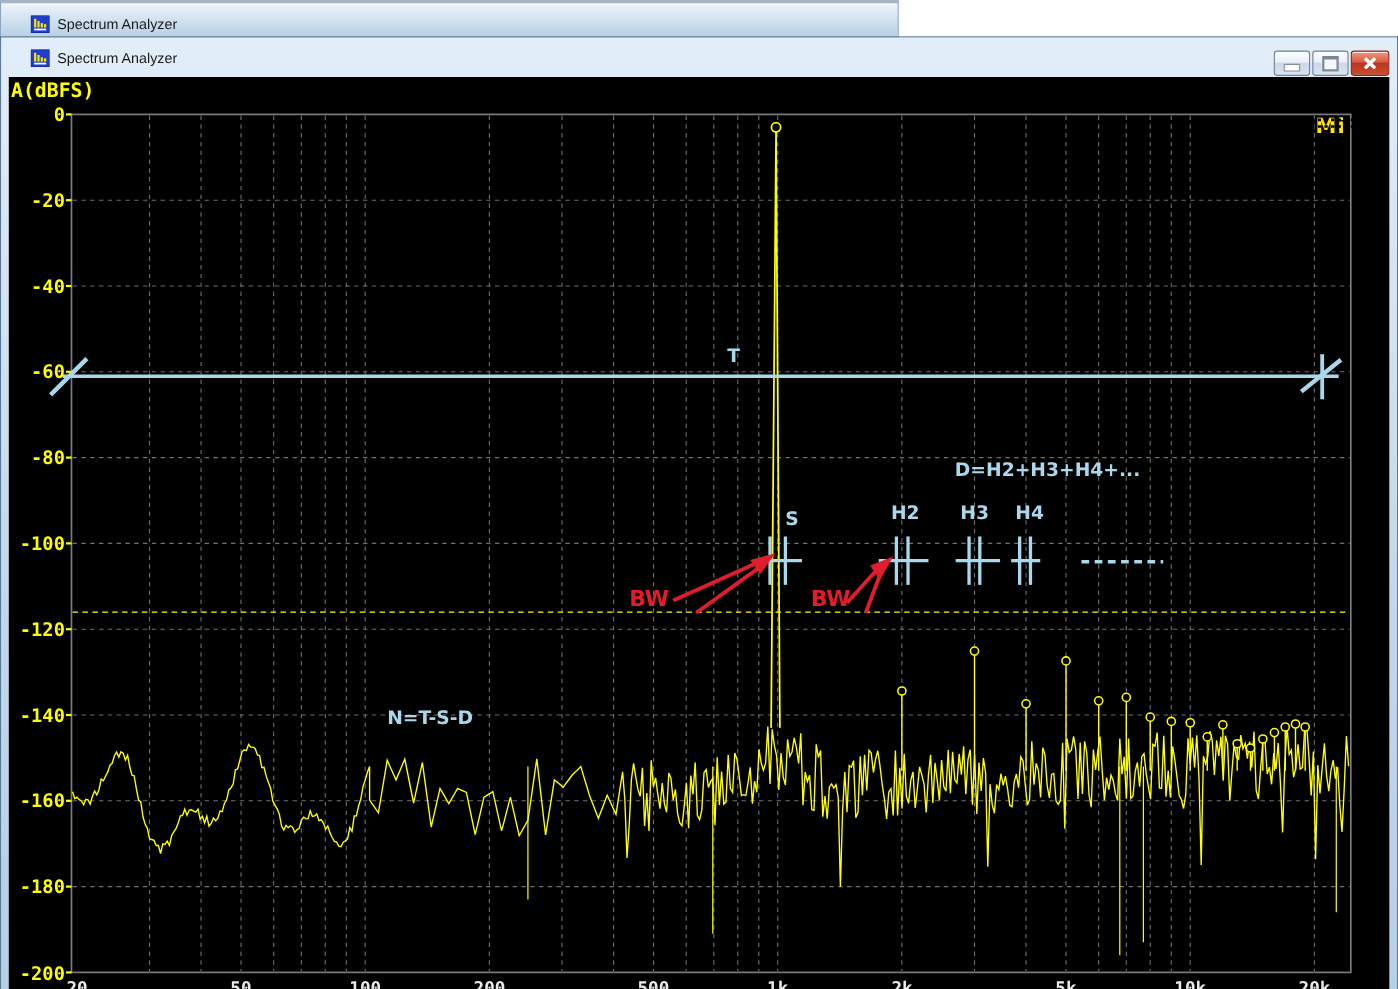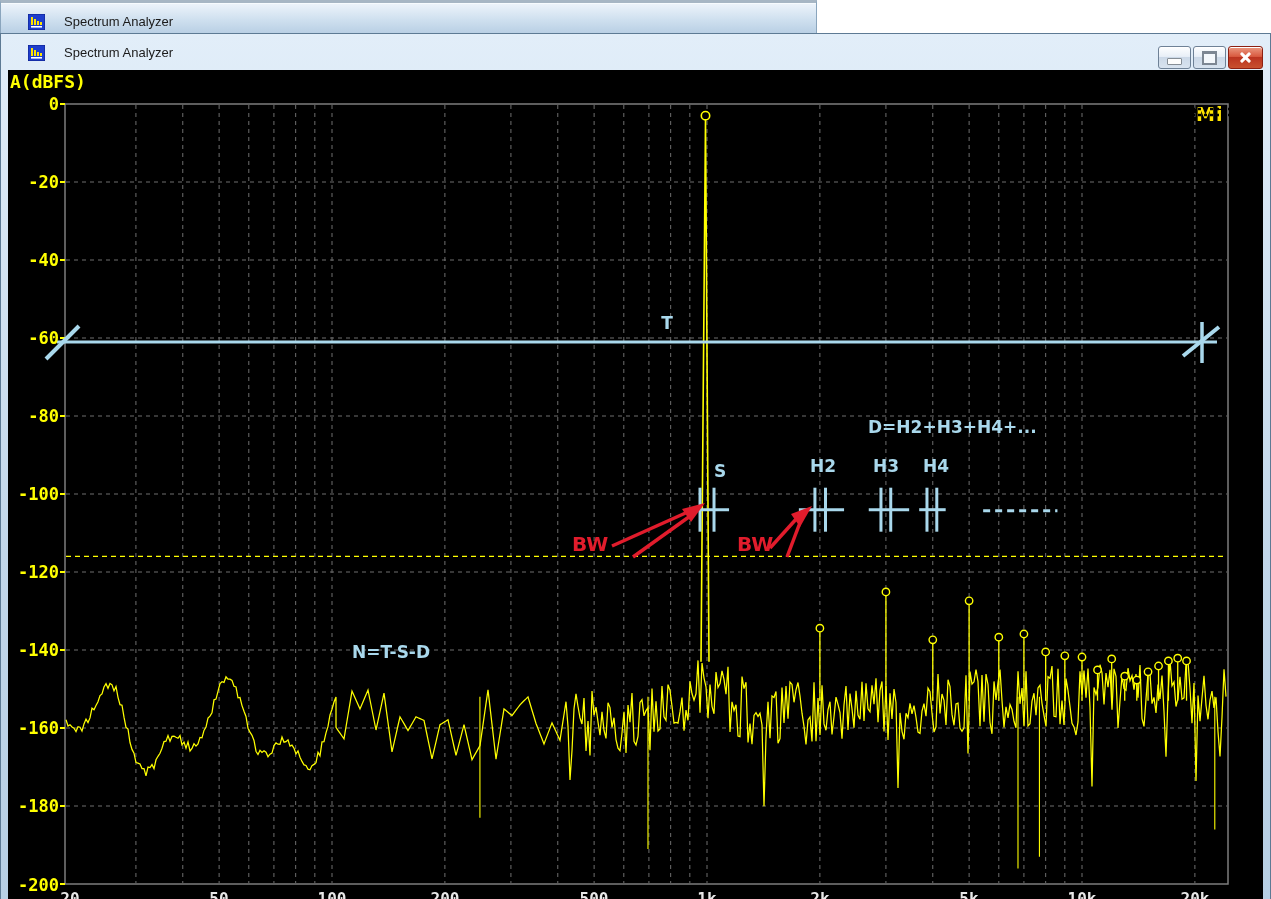--- a/index.html
+++ b/index.html
@@ -1,19 +1,19 @@
 <!DOCTYPE html>
 <html><head>
 <meta charset="utf-8">
 <style>
   html,body{margin:0;padding:0;}
   body{width:1271px;height:899px;position:relative;overflow:hidden;background:#ffffff;
        font-family:"Liberation Sans",sans-serif;}
   
-  .win-title-text{font-size:13px;color:#1a1a1a;margin-left:12px;}
+  .win-title-text{font-size:13px;color:#1a1a1a;}
   .back-window{position:absolute;left:0;top:0;width:815px;height:37px;
     background:linear-gradient(180deg,#eef4fb 0%,#cfe0ef 45%,#aec7df 100%);
     border:1px solid #8aa5bd;border-top:3px solid #a7b6c4;box-shadow:inset 0 1px 0 #f7fbfe;}
   .back-window .bar{display:flex;align-items:center;height:100%;padding-left:27px;gap:7px;}
   .front-window{position:absolute;left:0;top:33px;width:1269px;height:866px;
     background:linear-gradient(180deg,#e2eef9 0%,#c2d7ea 60%,#b7cfe4 100%);
     border:1px solid #5d7a94;border-bottom:none;}
   .front-title{position:absolute;left:0;top:2px;width:100%;height:33px;display:flex;align-items:center;padding-left:27px;gap:7px;box-sizing:border-box;}
   .client{position:absolute;left:7px;top:36px;width:1255px;height:830px;background:#000;}
   .app-icon{width:17px;height:16px;display:inline-block;}

